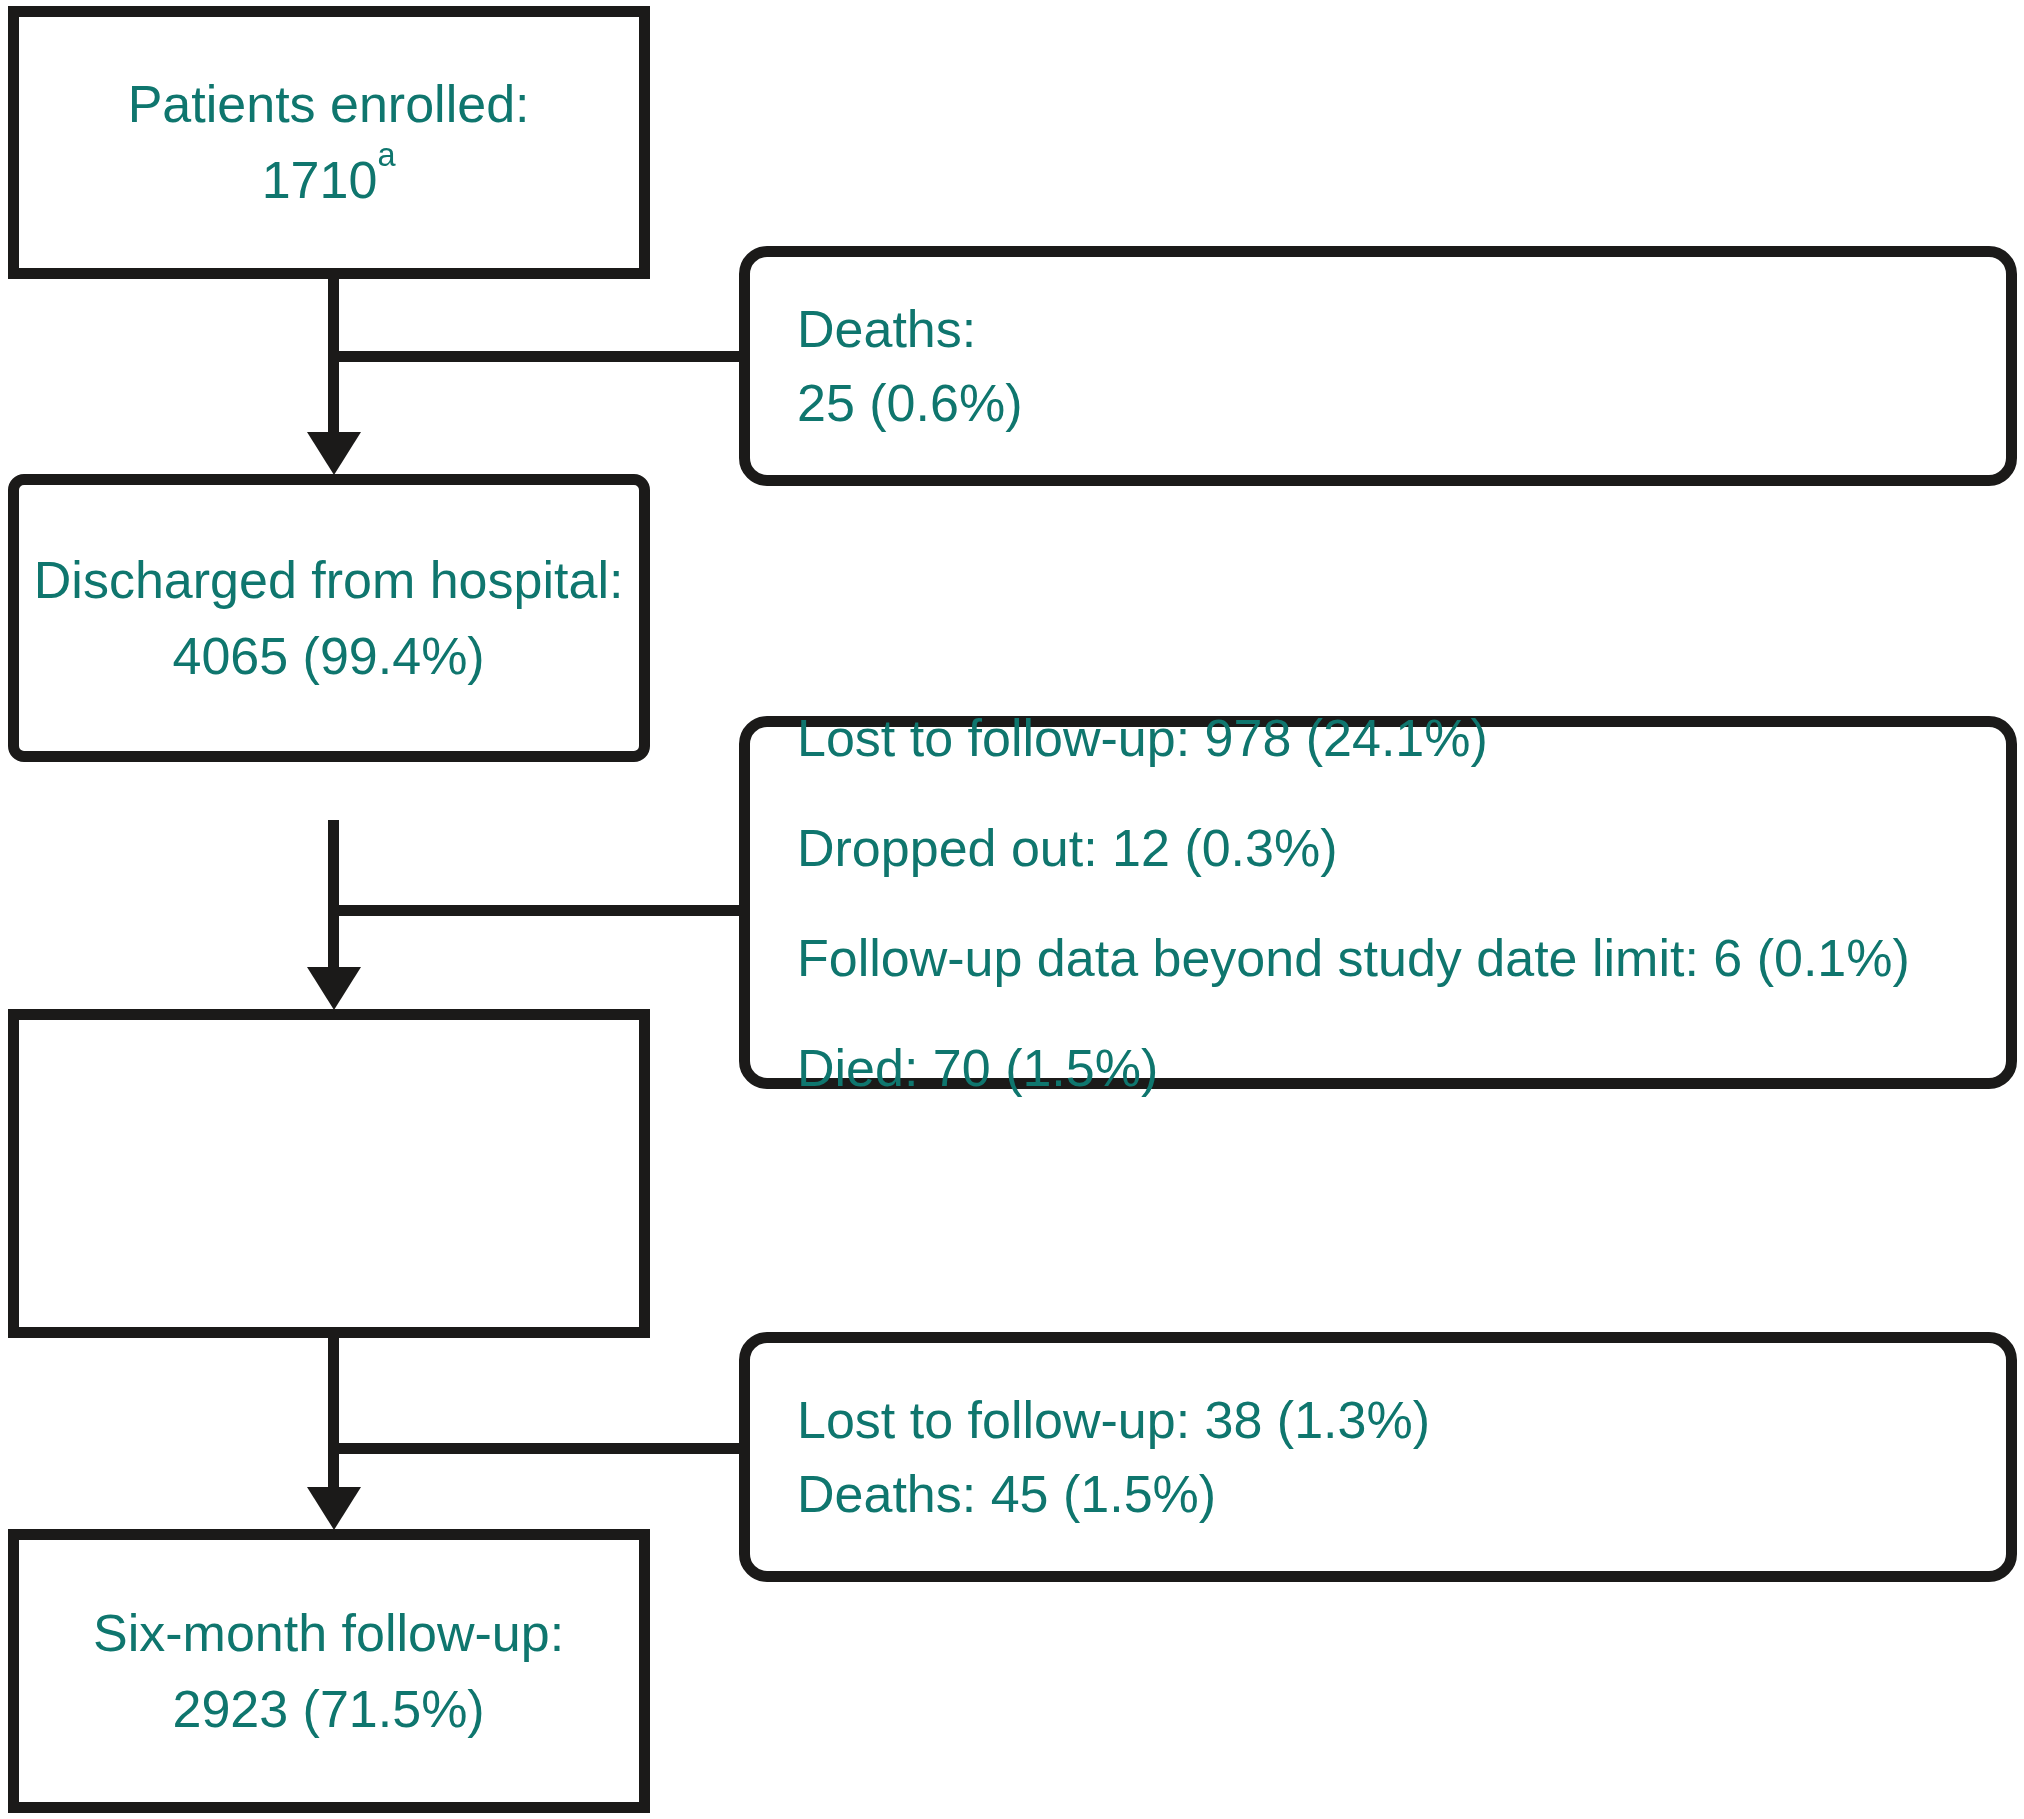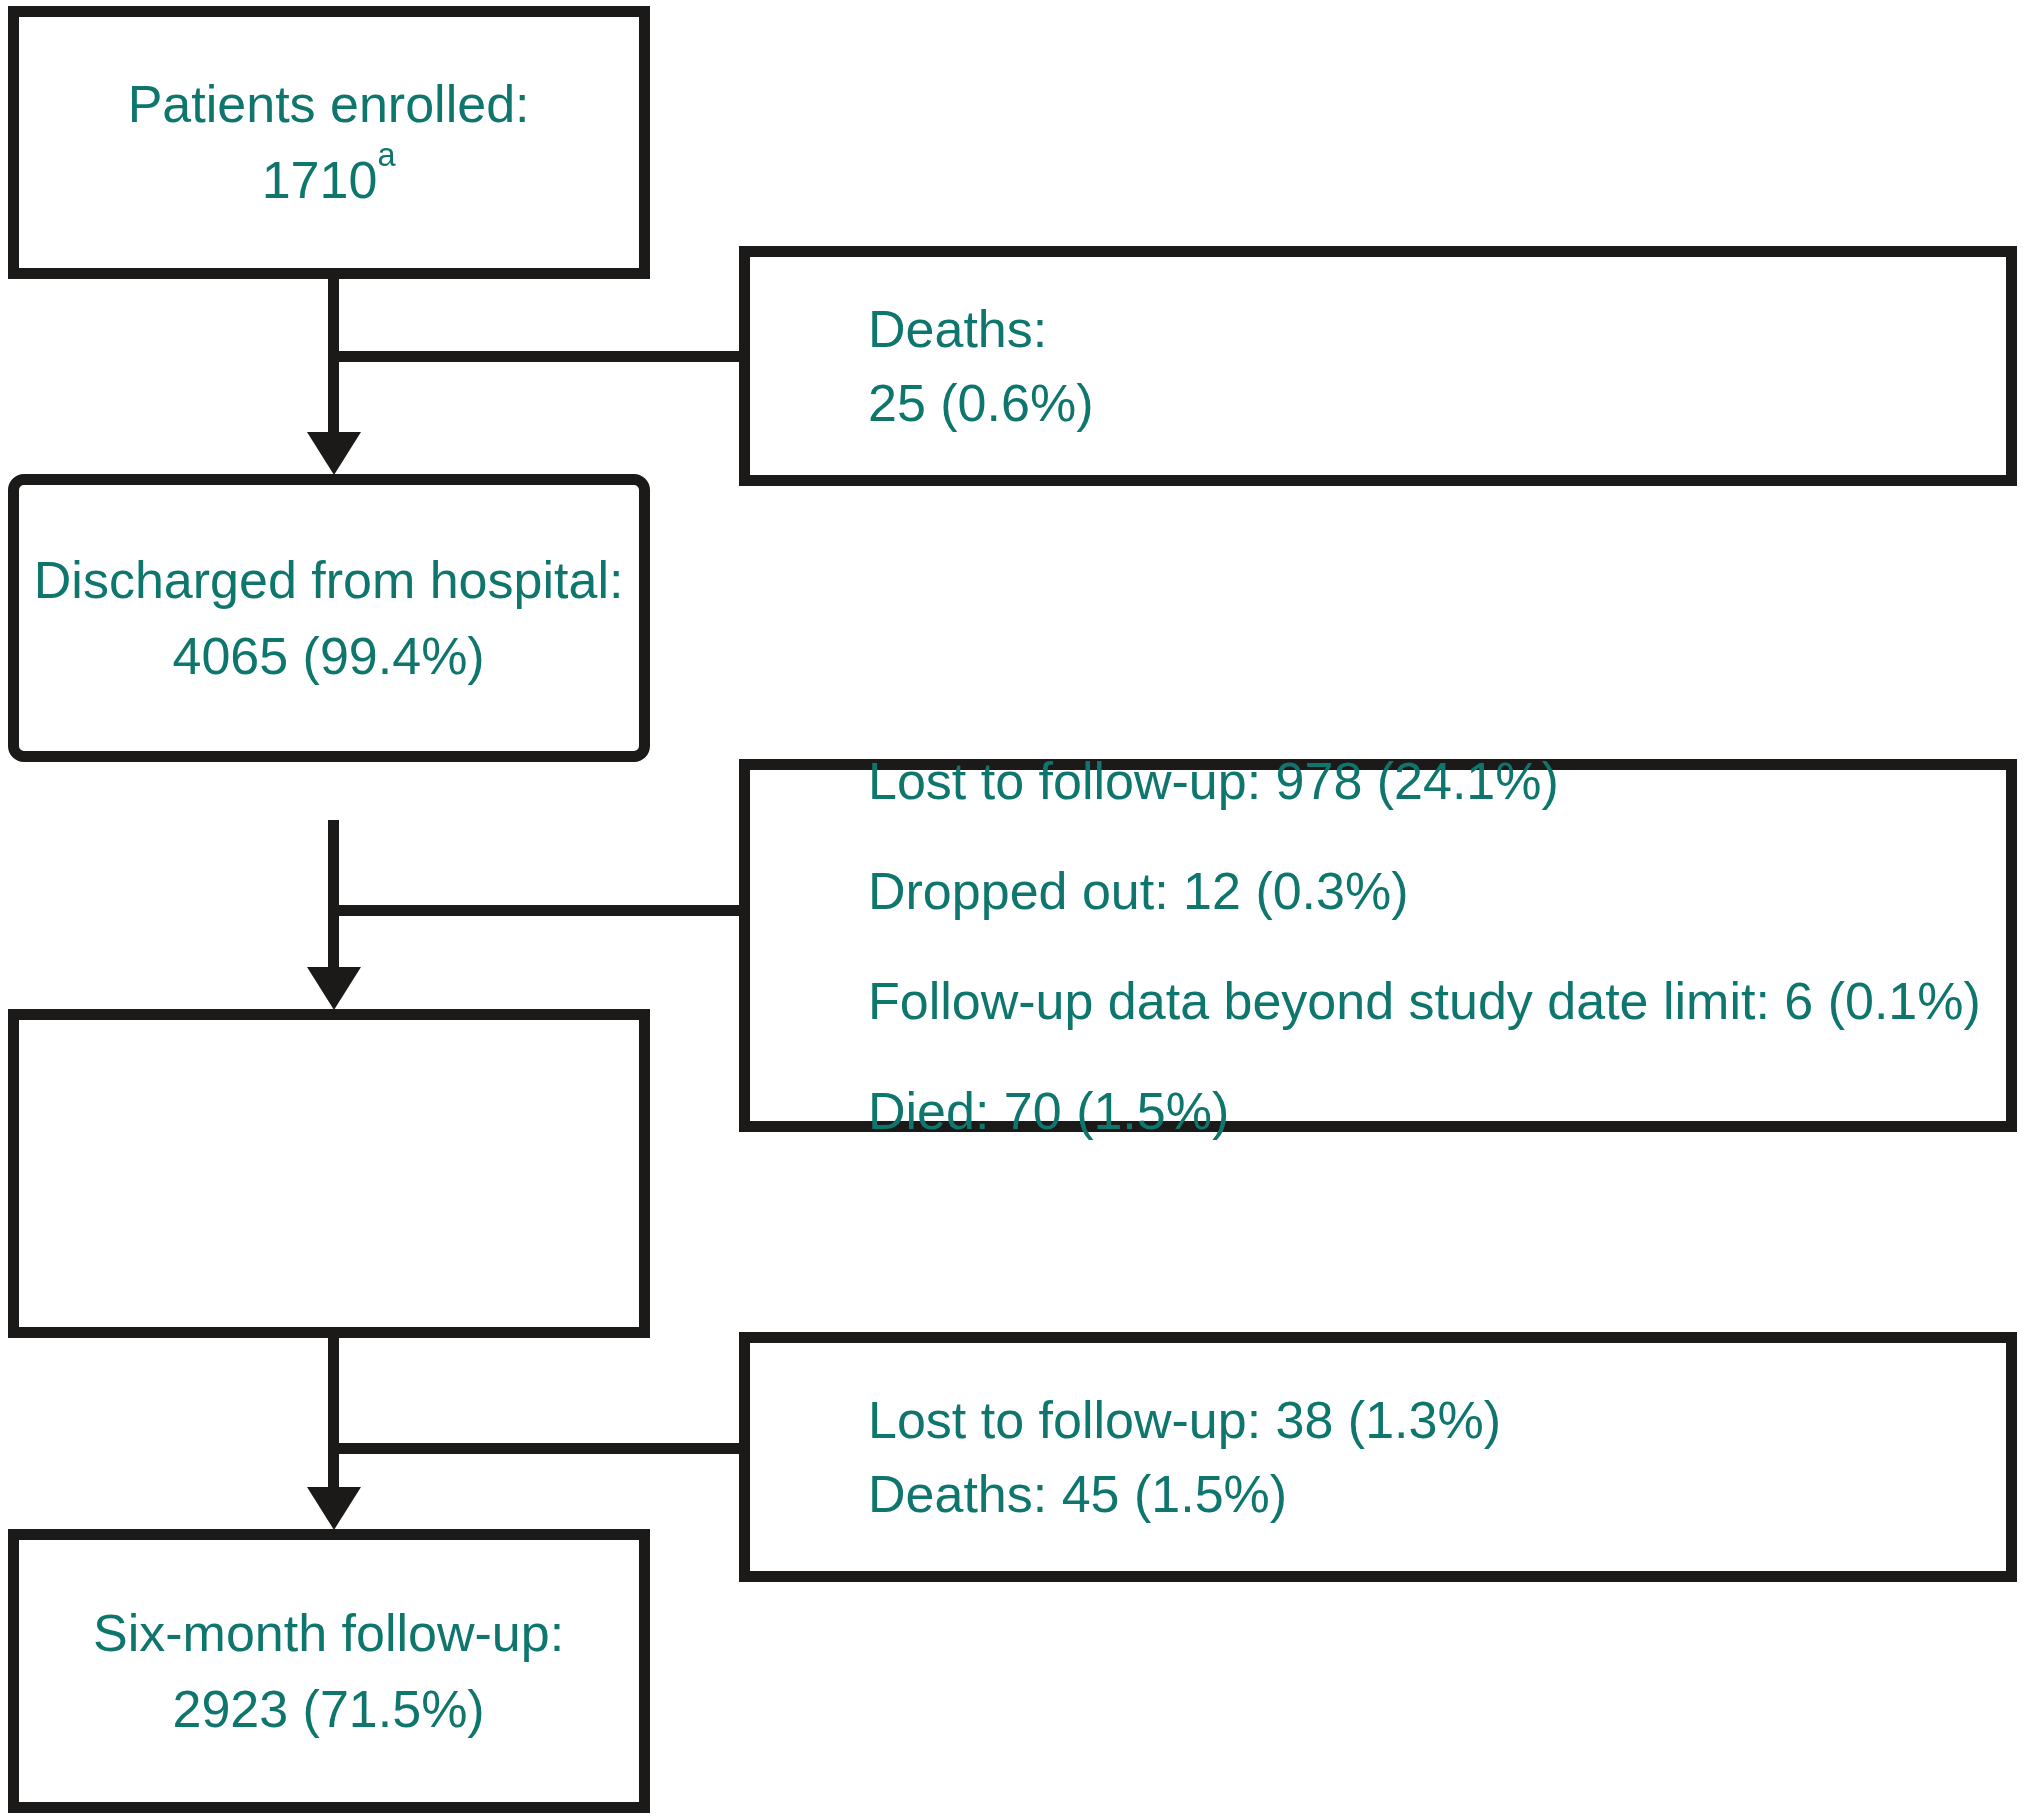--- a/index.html
+++ b/index.html
@@ -29,22 +29,23 @@
     left: 7.6px;
     width: 642px;
     align-items: center;
     text-align: center;
   }
   .side-box {
     left: 739px;
     width: 1278px;
     align-items: flex-start;
     text-align: left;
-    padding-left: 118px;
+    padding-left: 47px;
     padding-right: 19px;
+    border-radius: 28px;
   }
   .main-box .tline {
     font-size: 52px;
     line-height: 76px;
     white-space: nowrap;
   }
   .side-box .tline {
     font-size: 52px;
     line-height: 74px;
     white-space: nowrap;
@@ -90,21 +91,21 @@
   <div class="box main-box" style="top:1529px; height:284px;">
     <div class="tline">Six-month follow-up:</div>
     <div class="tline">2923 (71.5%)</div>
   </div>
 
   <div class="box side-box" style="top:246px; height:240px;">
     <div class="tline">Deaths:</div>
     <div class="tline">25 (0.6%)</div>
   </div>
 
-  <div class="box side-box" style="top:759px; height:373px;gap:36px;">
+  <div class="box side-box" style="top:716px; height:373px;gap:36px;">
     <div class="tline">Lost to follow-up: 978 (24.1%)</div>
     <div class="tline">Dropped out: 12 (0.3%)</div>
     <div class="tline">Follow-up data beyond study date limit: 6 (0.1%)</div>
     <div class="tline">Died: 70 (1.5%)</div>
   </div>
 
   <div class="box side-box" style="top:1332px; height:250px;">
     <div class="tline">Lost to follow-up: 38 (1.3%)</div>
     <div class="tline">Deaths: 45 (1.5%)</div>
   </div>

